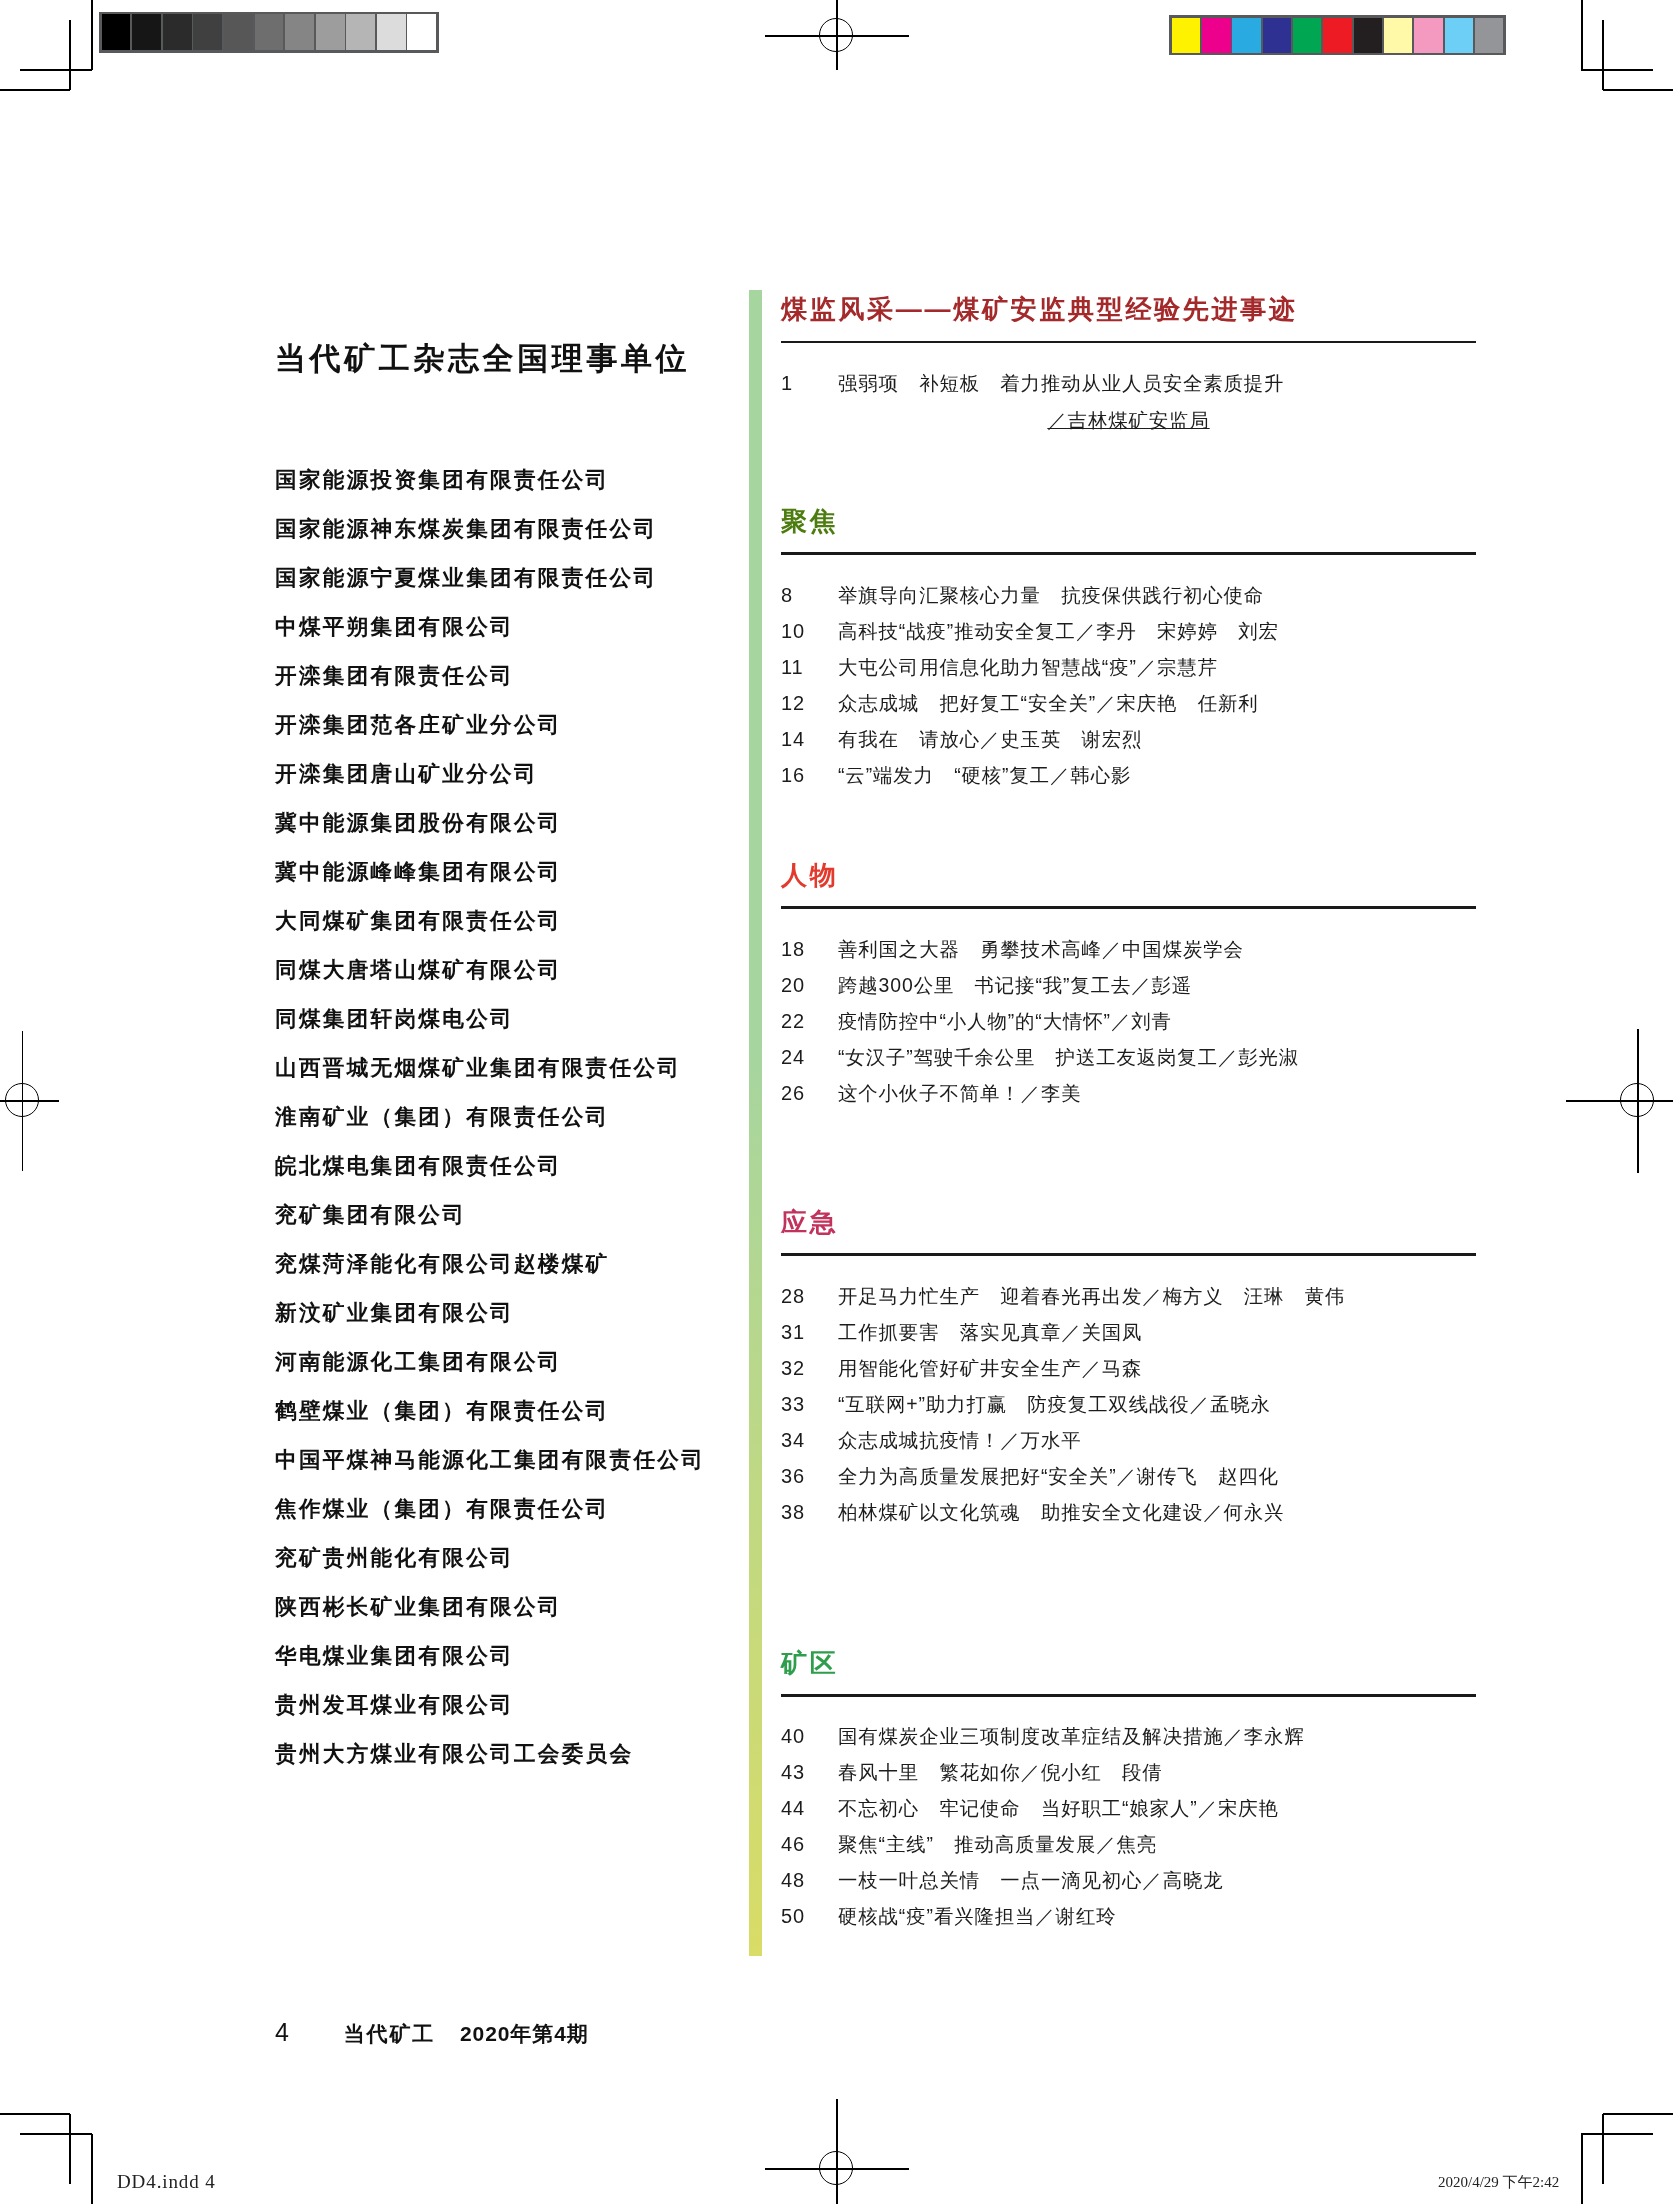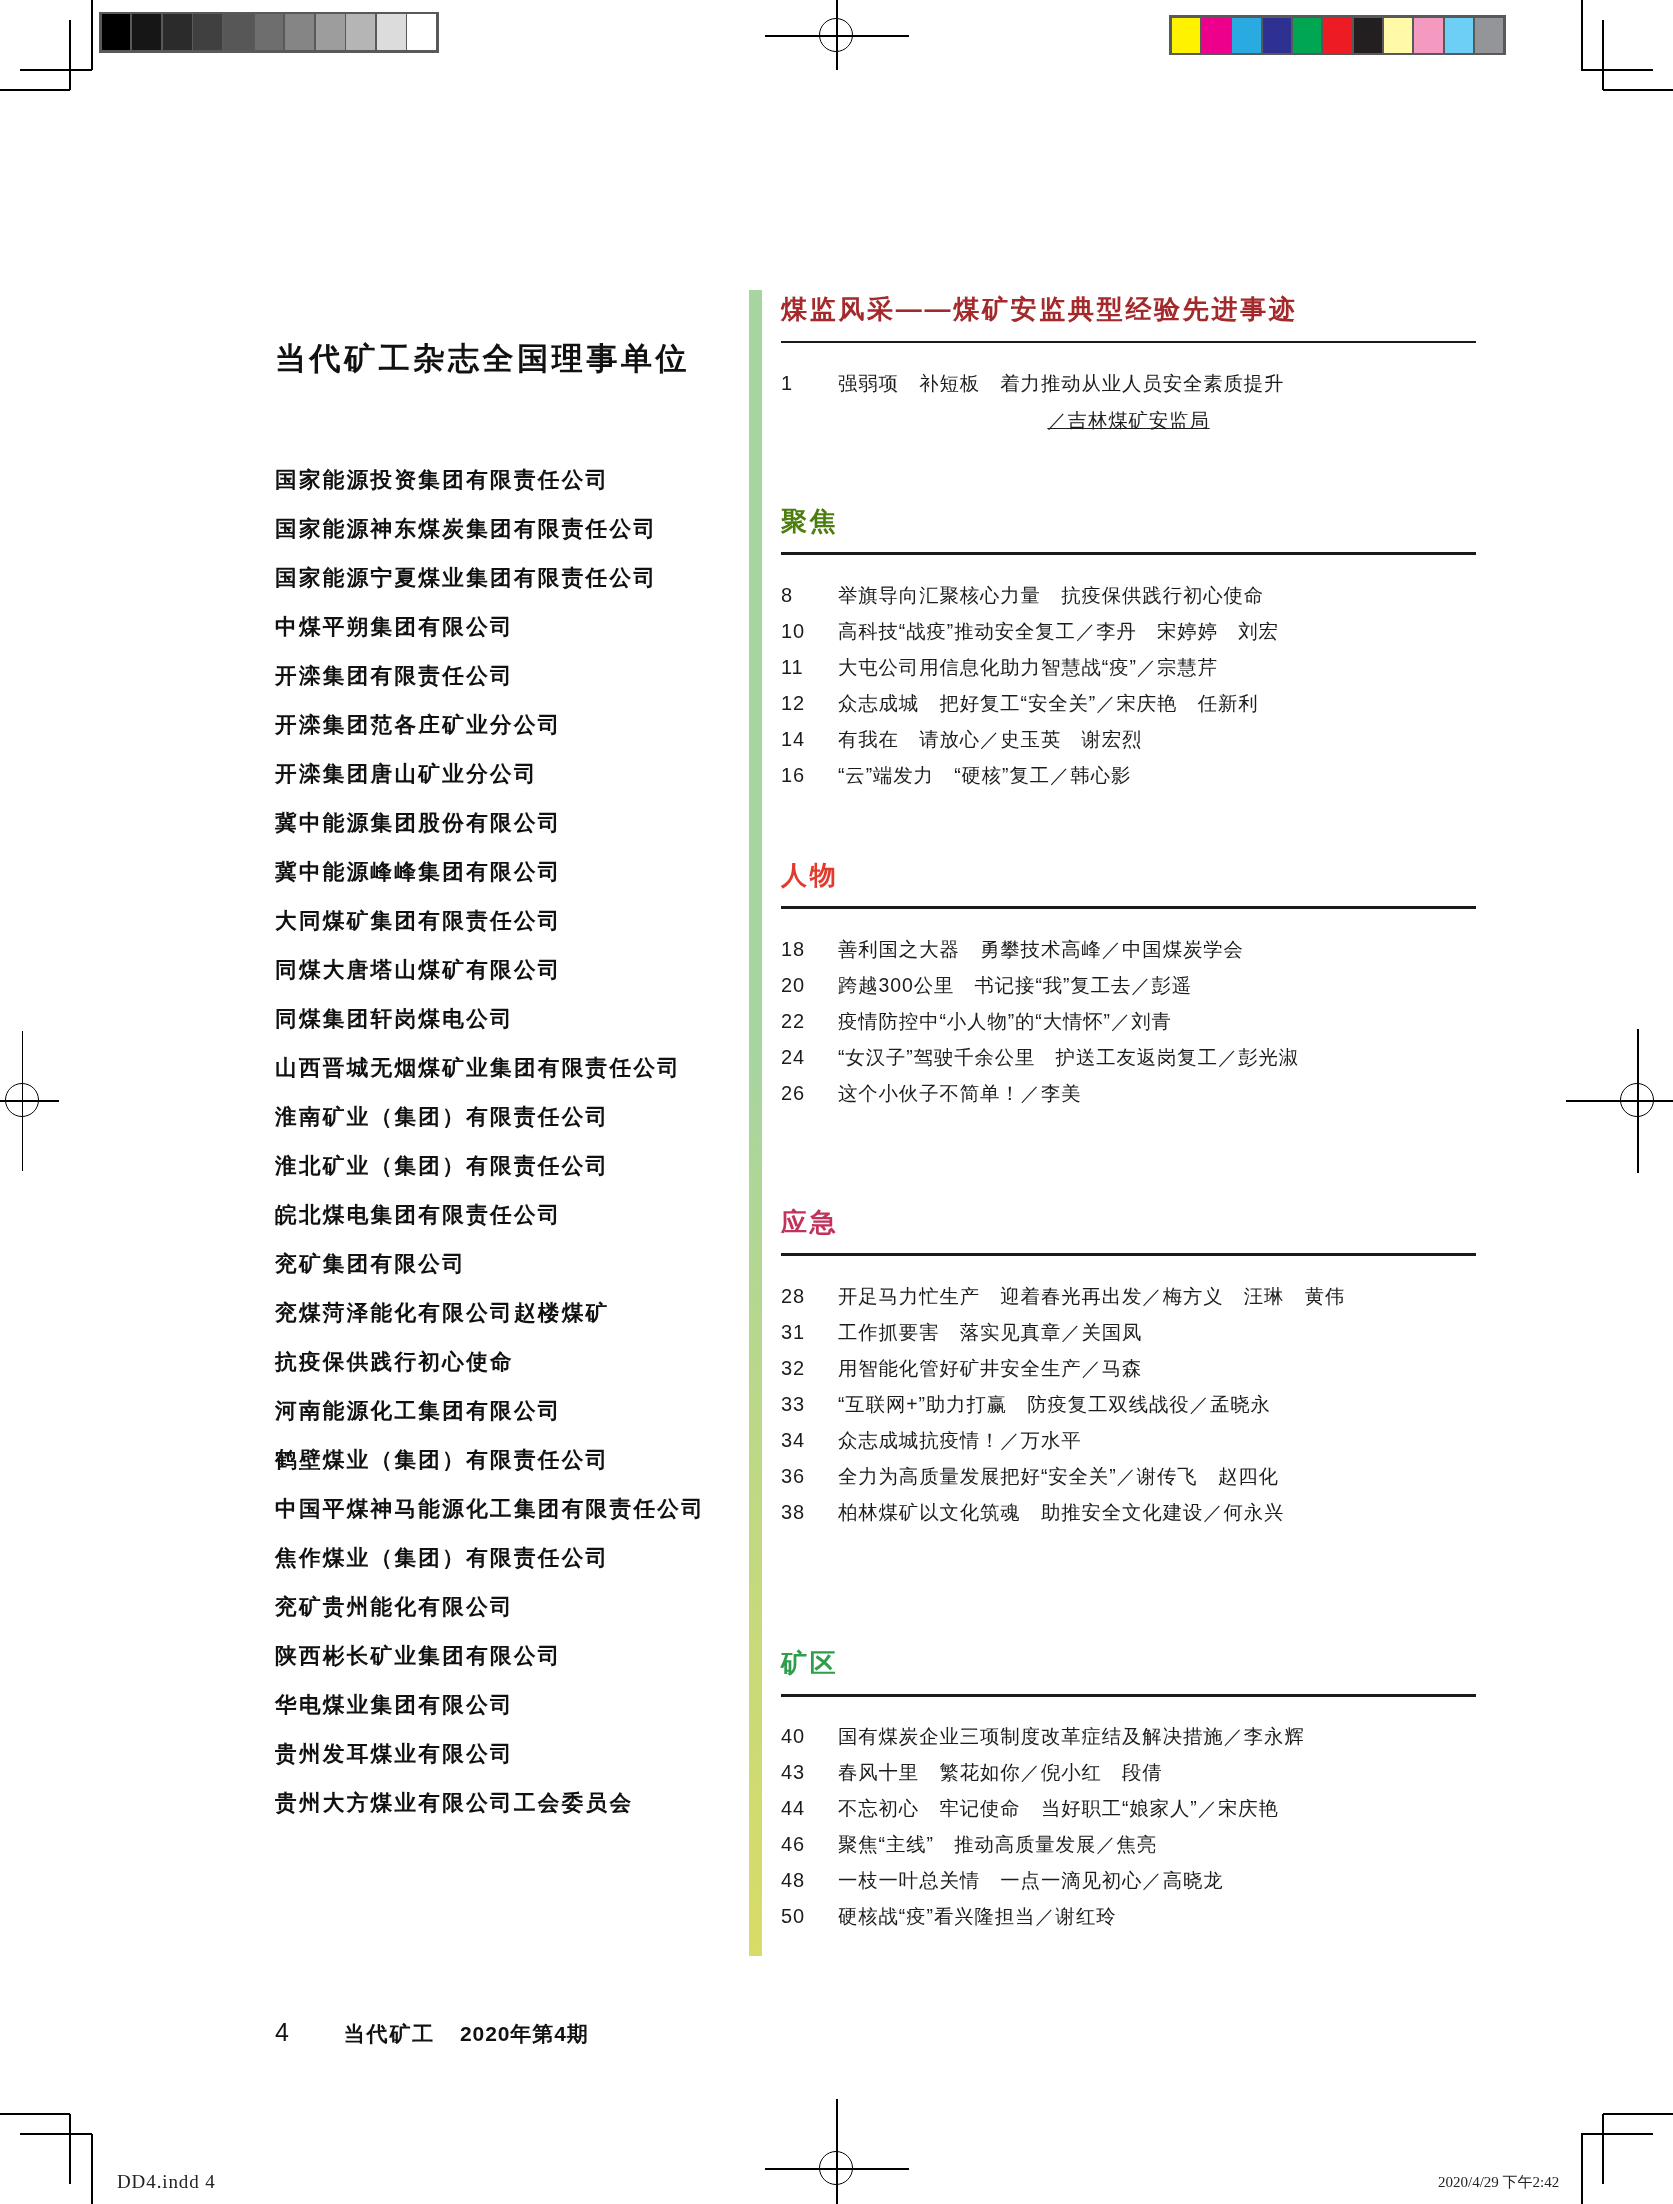--- a/index.html
+++ b/index.html
@@ -140,25 +140,24 @@
       <li><span>开滦集团有限责任公司</span></li>
       <li><span>开滦集团范各庄矿业分公司</span></li>
       <li><span>开滦集团唐山矿业分公司</span></li>
       <li><span>冀中能源集团股份有限公司</span></li>
       <li><span>冀中能源峰峰集团有限公司</span></li>
       <li><span>大同煤矿集团有限责任公司</span></li>
       <li><span>同煤大唐塔山煤矿有限公司</span></li>
       <li><span>同煤集团轩岗煤电公司</span></li>
       <li><span>山西晋城无烟煤矿业集团有限责任公司</span></li>
       <li><span>淮南矿业（集团）有限责任公司</span></li>
-      <li><span>淮北矿业（集团）有限责任公司</span></li>
       <li><span>皖北煤电集团有限责任公司</span></li>
       <li><span>兖矿集团有限公司</span></li>
       <li><span>兖煤菏泽能化有限公司赵楼煤矿</span></li>
-      <li><span>抗疫保供践行初心使命</span></li>
+      <li><span>新汶矿业集团有限公司</span></li>
       <li><span>河南能源化工集团有限公司</span></li>
       <li><span>鹤壁煤业（集团）有限责任公司</span></li>
       <li><span>中国平煤神马能源化工集团有限责任公司</span></li>
       <li><span>焦作煤业（集团）有限责任公司</span></li>
       <li><span>兖矿贵州能化有限公司</span></li>
       <li><span>陕西彬长矿业集团有限公司</span></li>
       <li><span>华电煤业集团有限公司</span></li>
       <li><span>贵州发耳煤业有限公司</span></li>
       <li><span>贵州大方煤业有限公司工会委员会</span></li>
     </ul>

